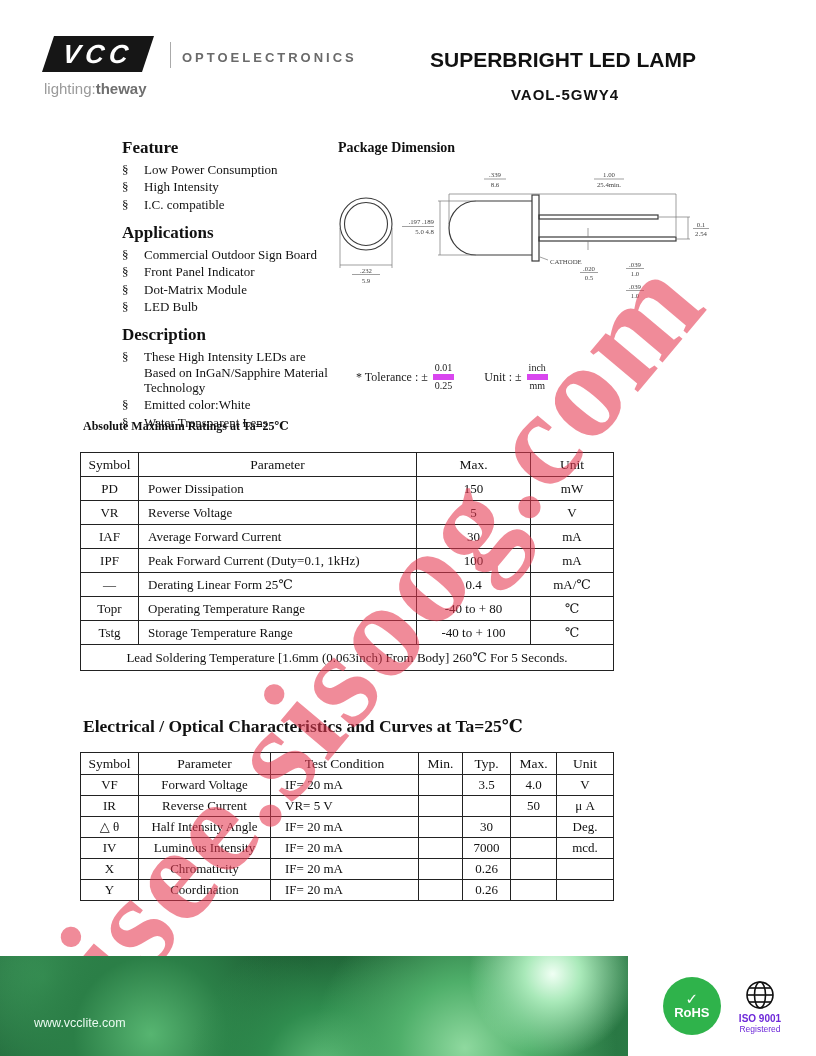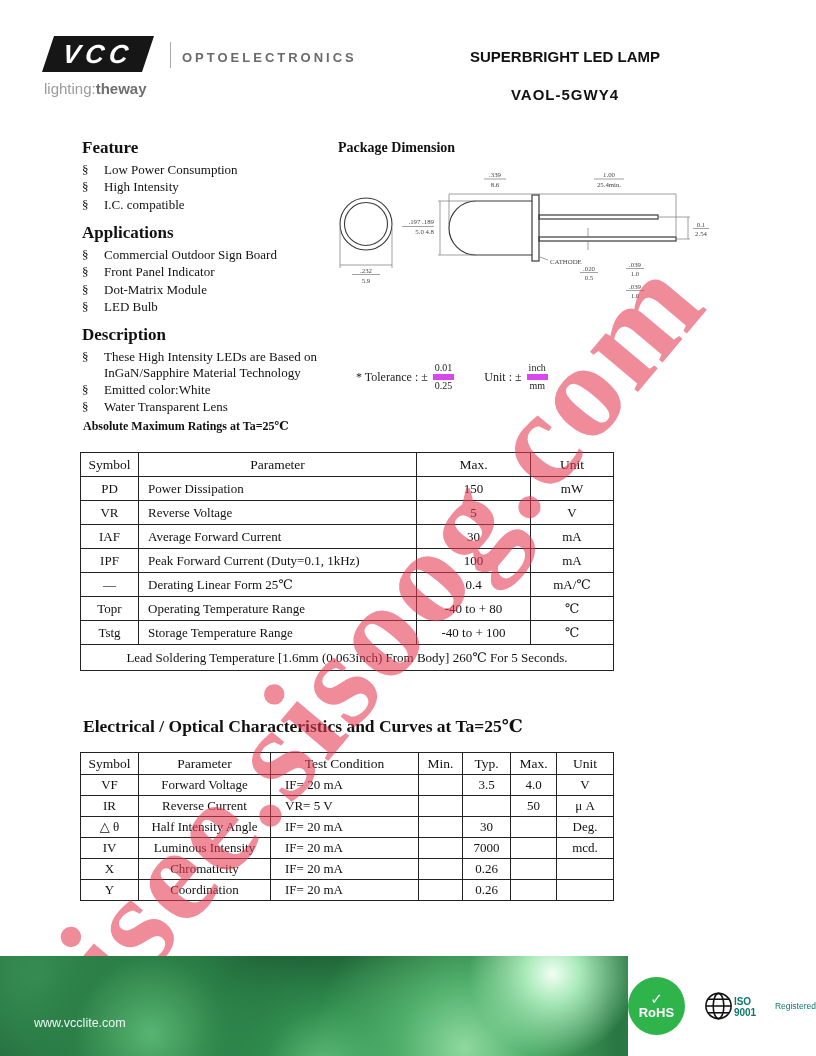--- a/index.html
+++ b/index.html
@@ -16,29 +16,29 @@
     display:flex; align-items:center; justify-content:center; }
   .logo-text { font-family:"Liberation Sans","DejaVu Sans",sans-serif; font-style:italic;
     font-weight:bold; font-size:26px; color:#fff; letter-spacing:5px; transform:skewX(-8deg); }
   .hdr-divider { position:absolute; left:170px; top:42px; width:1px; height:26px; background:#aaa; }
   .brand-sub { position:absolute; left:182px; top:50px;
     font-family:"Liberation Sans","DejaVu Sans",sans-serif; font-size:13px; font-weight:bold;
     color:#6a6a6a; letter-spacing:3px; }
   .tagline { position:absolute; left:44px; top:80px;
     font-family:"Liberation Sans","DejaVu Sans",sans-serif; font-size:15px; color:#9a9a9a; }
   .tagline .tag-bold { color:#6f6f6f; font-weight:bold; }
-  .doc-title { position:absolute; left:430px; top:48px; width:270px; text-align:center;
-    font-family:"Liberation Sans","DejaVu Sans",sans-serif; font-size:15px; font-weight:bold; }
+  .doc-title { position:absolute; left:430px; top:48px; width:270px; 
+    font-family:"Liberation Sans","DejaVu Sans",sans-serif; font-size:21px; font-weight:bold; }
   .part-number { position:absolute; left:430px; top:86px; width:270px; text-align:center;
     font-family:"Liberation Sans","DejaVu Sans",sans-serif; font-size:15px; font-weight:bold;
     letter-spacing:1px; }
 
   
   .left-col { position:absolute; left:82px; top:138px; width:258px; }
-  .sec { margin-bottom:11px; }
+  .sec { margin-bottom:11px;margin-left:40px; }
   .sec-h { font-size:17px; font-weight:bold; margin-bottom:4px; }
   .blist { list-style:none; font-size:13px; }
   .blist li { display:flex; margin-bottom:2px; line-height:1.18; }
   .blist .b { width:22px; flex:none; }
 
   
   .pkg-h { position:absolute; left:338px; top:140px; font-size:14px; font-weight:bold; }
   .pkg-svg { position:absolute; left:336px; top:168px; }
   .tol-note { position:absolute; left:356px; top:362px; font-size:12px; display:flex;
     align-items:center; color:#222; }
@@ -88,22 +88,22 @@
     color:#bfe3cd; line-height:1.45; }
   .addr .addr-strong { font-weight:bold; color:#fff; }
   .addr .addr-num { color:#e6f5ec; }
   .footer-right { width:188px; height:100px; background:#fff; display:flex;
     align-items:center; justify-content:center; gap:18px; }
   .rohs { width:58px; height:58px; border-radius:50%; background:#2fb34b; color:#fff;
     display:flex; flex-direction:column; align-items:center; justify-content:center;
     font-family:"Liberation Sans","DejaVu Sans",sans-serif; }
   .rohs .chk { font-size:15px; line-height:1; }
   .rohs .lbl { font-size:13px; font-weight:bold; line-height:1.15; }
-  .iso { display:flex; align-items:center;
-    font-family:"Liberation Sans","DejaVu Sans",sans-serif; color:#0f766e; }
+  .iso { display:flex; flex-direction:column; align-items:center;
+    font-family:"Liberation Sans","DejaVu Sans",sans-serif; color:#6d28d9; }
   .iso .l1 { font-size:10px; font-weight:bold; margin-top:2px; }
   .iso .l2 { font-size:8.5px; }
 
   
   .dim-t { font-family:"Liberation Serif","DejaVu Serif",serif; font-size:6.8px; fill:#444; }
 </style>
 </head>
 <body>
 
 <div class="page">

